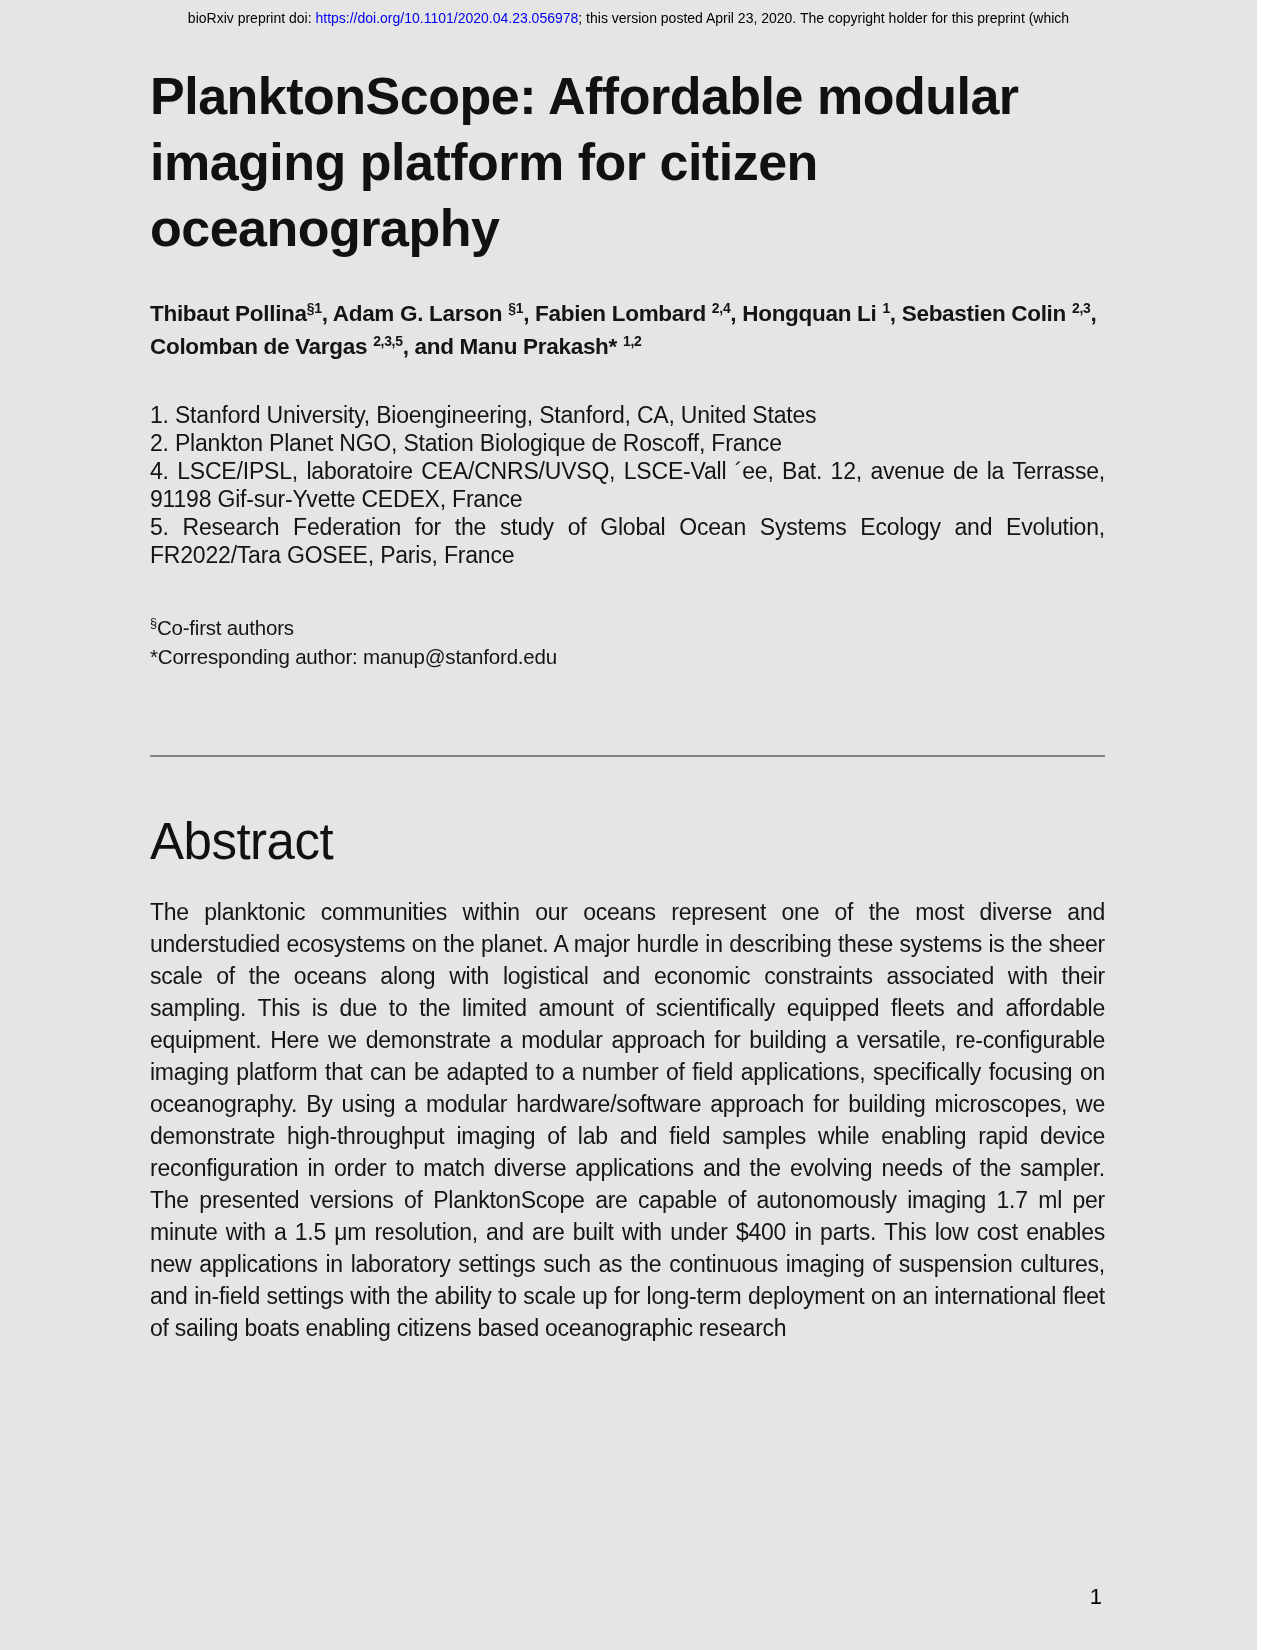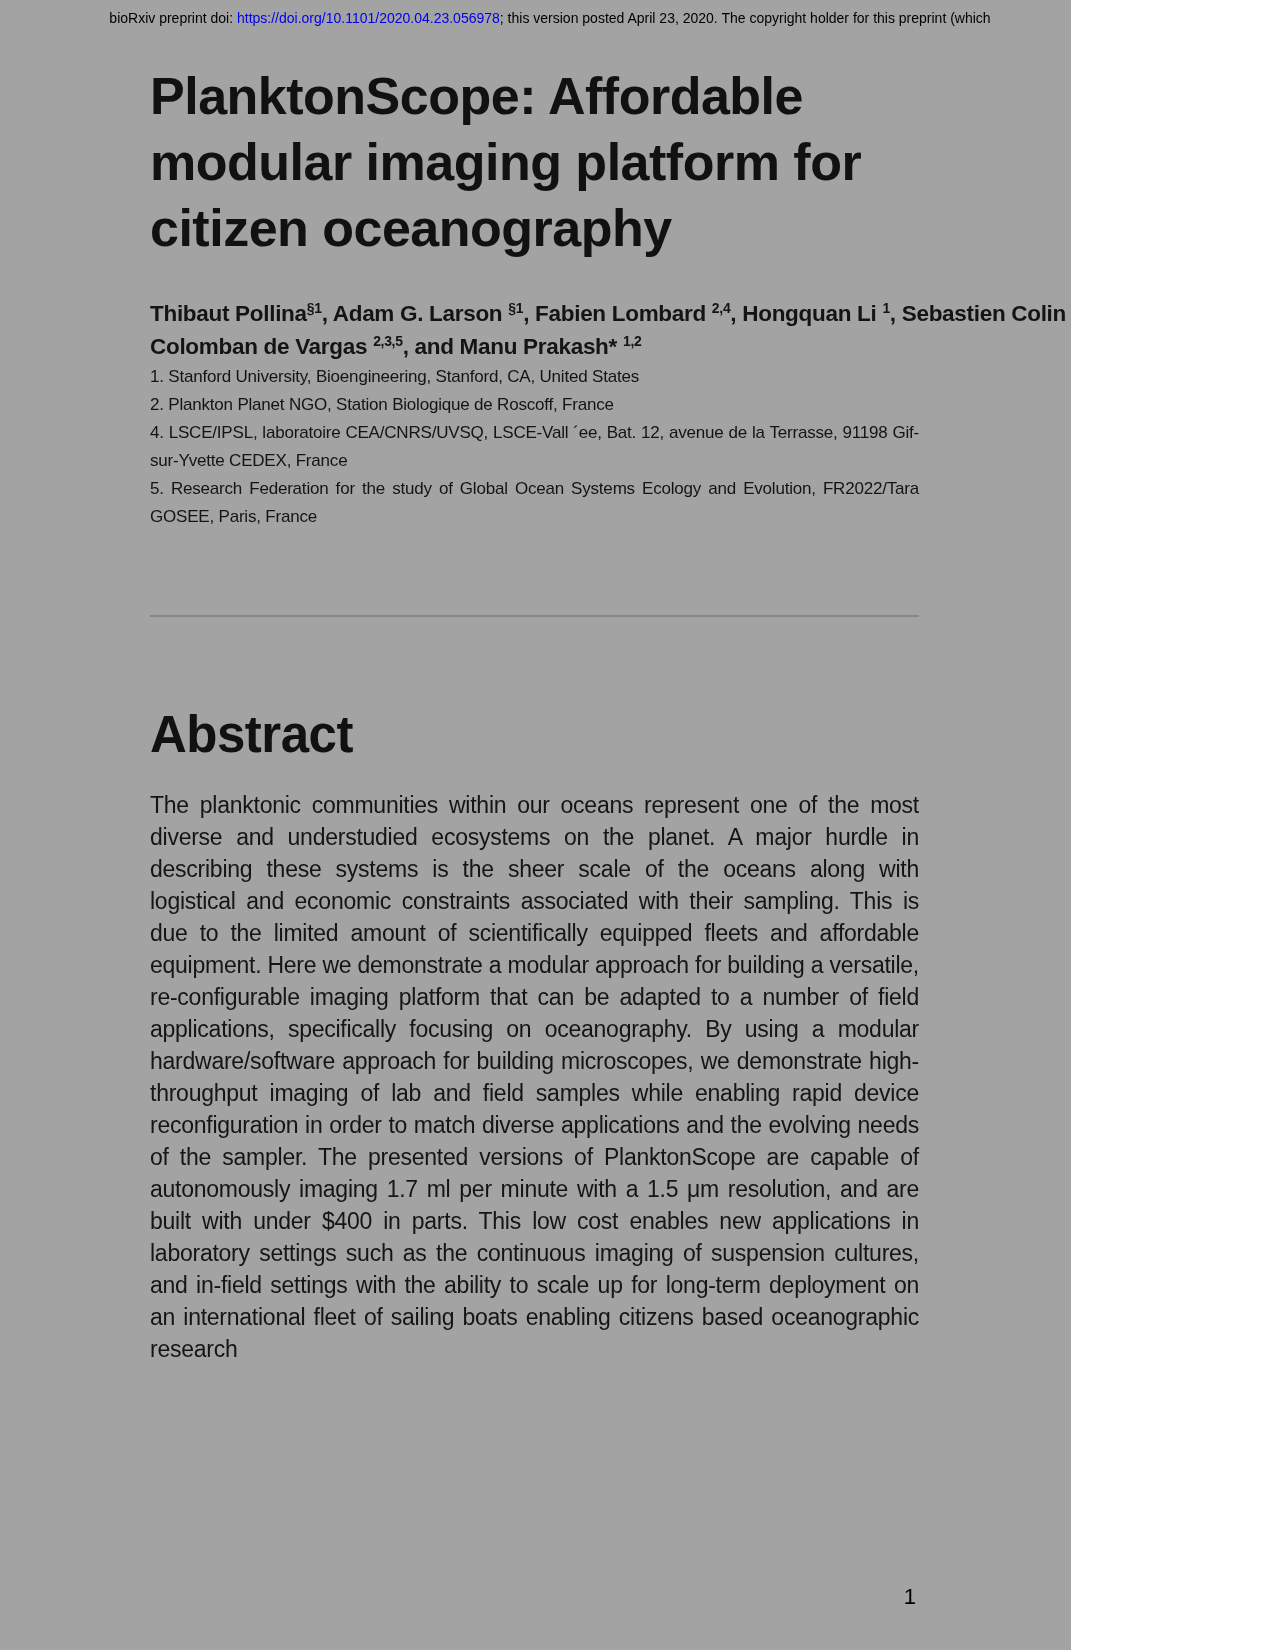--- a/index.html
+++ b/index.html
@@ -1,20 +1,20 @@
 <!DOCTYPE html>
 <html><head>
 <meta charset="utf-8">
 <style>
   html, body { margin: 0; padding: 0; background: #ffffff; }
   .page {
     position: relative;
-    width: 1071px;
+    width: 1257px;
     height: 1650px;
-    background: #a3a3a3;
+    background: #e5e5e5;
     color: #141414;
     font-family: "Liberation Sans", "DejaVu Sans", sans-serif;
     overflow: hidden;
   }
   
   .banner {
     margin: 9px auto 0 auto;
     width: 1100px;
     text-align: center;
     font-size: 14px;
@@ -42,42 +42,43 @@
     line-height: 33px;
     letter-spacing: -0.3px;
     white-space: nowrap;
     font-weight: bold;
   }
   .authors sup, .footnotes sup {
     font-size: 62%;
     line-height: 0;
   }
   .affiliations {
-    font-size: 17px;
+    margin-top: 38px;
+    font-size: 23px;
     line-height: 28px;
     letter-spacing: -0.2px;
   }
   .affiliation-item { text-align: justify; }
   .footnotes {
     margin-top: 44px;
     font-size: 20.5px;
     line-height: 29px;
     letter-spacing: -0.2px;
   }
   .rule {
     margin-top: 84px;
     border: none;
     border-top: 2px solid #868686;
     width: 100%;
   }
   .abstract-heading {
-    margin-top: 88px;
+    margin-top: 55px;
     font-size: 51px;
     line-height: 60px;
-    font-weight: bold;
+    font-weight: normal;
     color: #111111;
     letter-spacing: -0.5px;
   }
   .abstract-body {
     margin-top: 24px;
     font-size: 23px;
     line-height: 32px;
     text-align: justify;
     letter-spacing: -0.25px;
     color: #151515;
@@ -108,20 +109,24 @@
       <div><span>Colomban de Vargas </span><sup>2,3,5</sup><span>, and </span><span>Manu Prakash* </span><sup>1,2</sup></div>
     </div>
 
     <div class="affiliations">
       <div class="affiliation-item">1. Stanford University, Bioengineering, Stanford, CA, United States</div>
       <div class="affiliation-item">2. Plankton Planet NGO, Station Biologique de Roscoff, France</div>
       <div class="affiliation-item">4. LSCE/IPSL, laboratoire CEA/CNRS/UVSQ, LSCE-Vall ´ee, Bat. 12, avenue de la Terrasse, 91198 Gif-sur-Yvette CEDEX, France</div>
       <div class="affiliation-item">5. Research Federation for the study of Global Ocean Systems Ecology and Evolution, FR2022/Tara GOSEE, Paris, France</div>
     </div>
 
+    <div class="footnotes">
+      <div><sup>§</sup><span>Co-first authors</span></div>
+      <div>*Corresponding author: manup@stanford.edu</div>
+    </div>
 
     <hr class="rule">
 
     <h2 class="abstract-heading" style="margin-bottom:0;">Abstract</h2>
 
     <p class="abstract-body" style="margin-bottom:0;">The planktonic communities within our oceans represent one of the most diverse and understudied ecosystems on the planet. A major hurdle in describing these systems is the sheer scale of the oceans along with logistical and economic constraints associated with their sampling. This is due to the limited amount of scientifically equipped fleets and affordable equipment. Here we demonstrate a modular approach for building a versatile, re-configurable imaging platform that can be adapted to a number of field applications, specifically focusing on oceanography. By using a modular hardware/software approach for building microscopes, we demonstrate high-throughput imaging of lab and field samples while enabling rapid device reconfiguration in order to match diverse applications and the evolving needs of the sampler. The presented versions of PlanktonScope are capable of autonomously imaging 1.7 ml per minute with a 1.5 μm resolution, and are built with under $400 in parts. This low cost enables new applications in laboratory settings such as the continuous imaging of suspension cultures, and in-field settings with the ability to scale up for long-term deployment on an international fleet of sailing boats enabling citizens based oceanographic research</p>
 
   </div>
 
   <div class="page-number">1</div>

